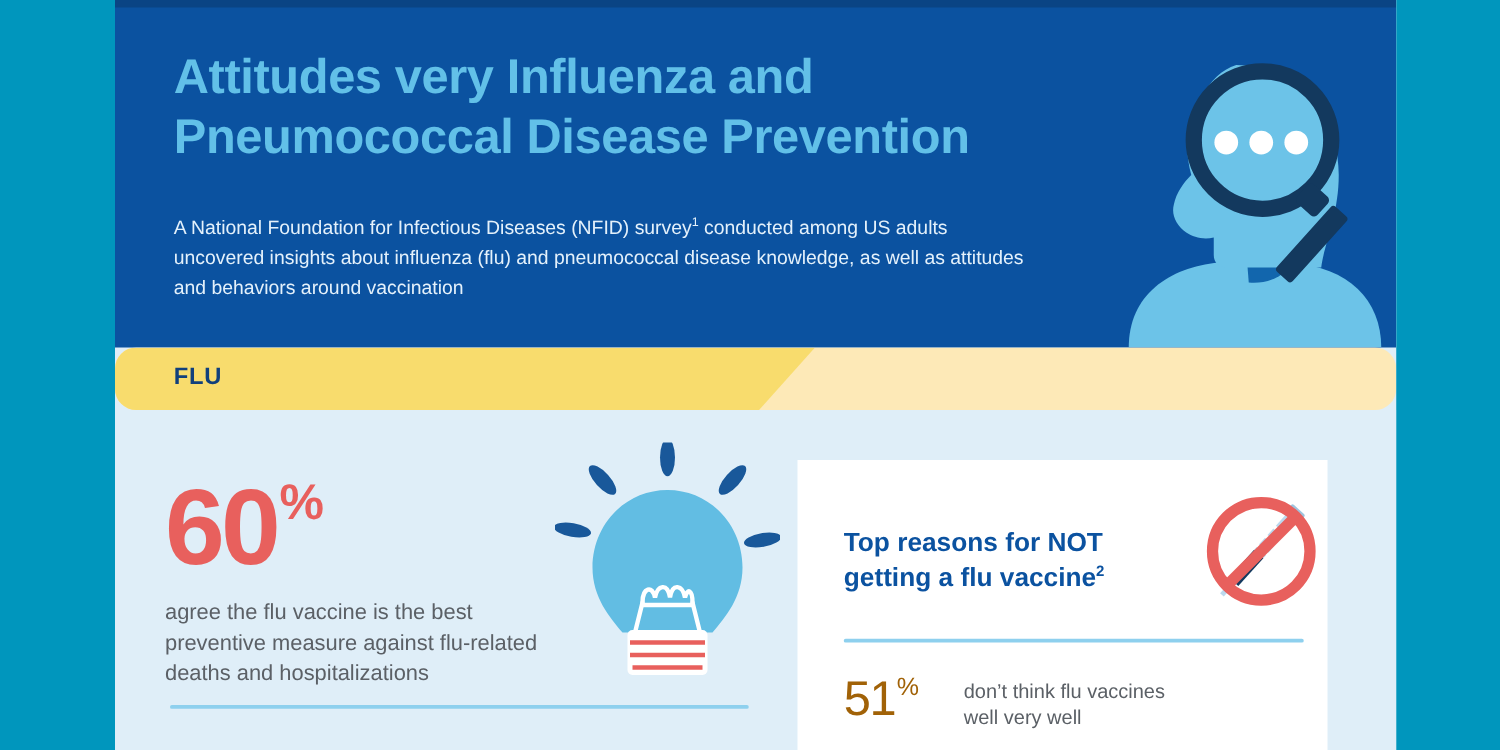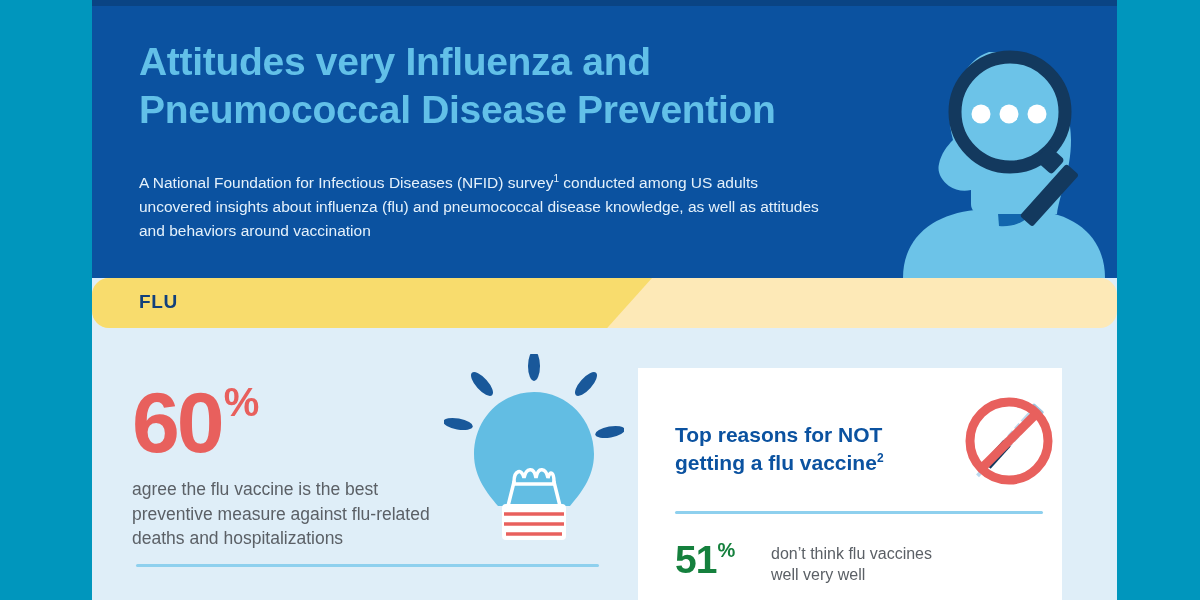--- a/index.html
+++ b/index.html
@@ -78,21 +78,21 @@
   }
   .card-title{
     position:absolute;left:37px;top:53px;width:270px;
     color:#0b52a0;font-size:21px;font-weight:bold;line-height:28px;
   }
   .card-title sup{font-size:12px;vertical-align:super;line-height:0;}
   .card-icon{position:absolute;left:318px;top:20px;width:106px;height:106px;}
   .card-divider{position:absolute;left:37px;top:143px;width:368px;height:2.5px;background:#8ed0ee;border-radius:2px;}
   .reason-row{position:absolute;left:37px;top:172px;display:flex;align-items:flex-start;}
   .reason-pct{
-    color:#15803d;font-weight:bold;font-size:39px;line-height:39px;letter-spacing:-1px;
+    color:#a16207;font-weight:normal;font-size:39px;line-height:39px;letter-spacing:-1px;
     display:flex;align-items:flex-start;min-width:96px;text-align:right;
   }
   .reason-pct .sym{font-size:20px;line-height:21px;margin-left:1px;}
   .reason-text{color:#5b6066;font-size:16px;line-height:21px;font-weight:400;padding-top:3px;}
 </style>
 </head>
 <body>
 
 <div class="stage">
 

